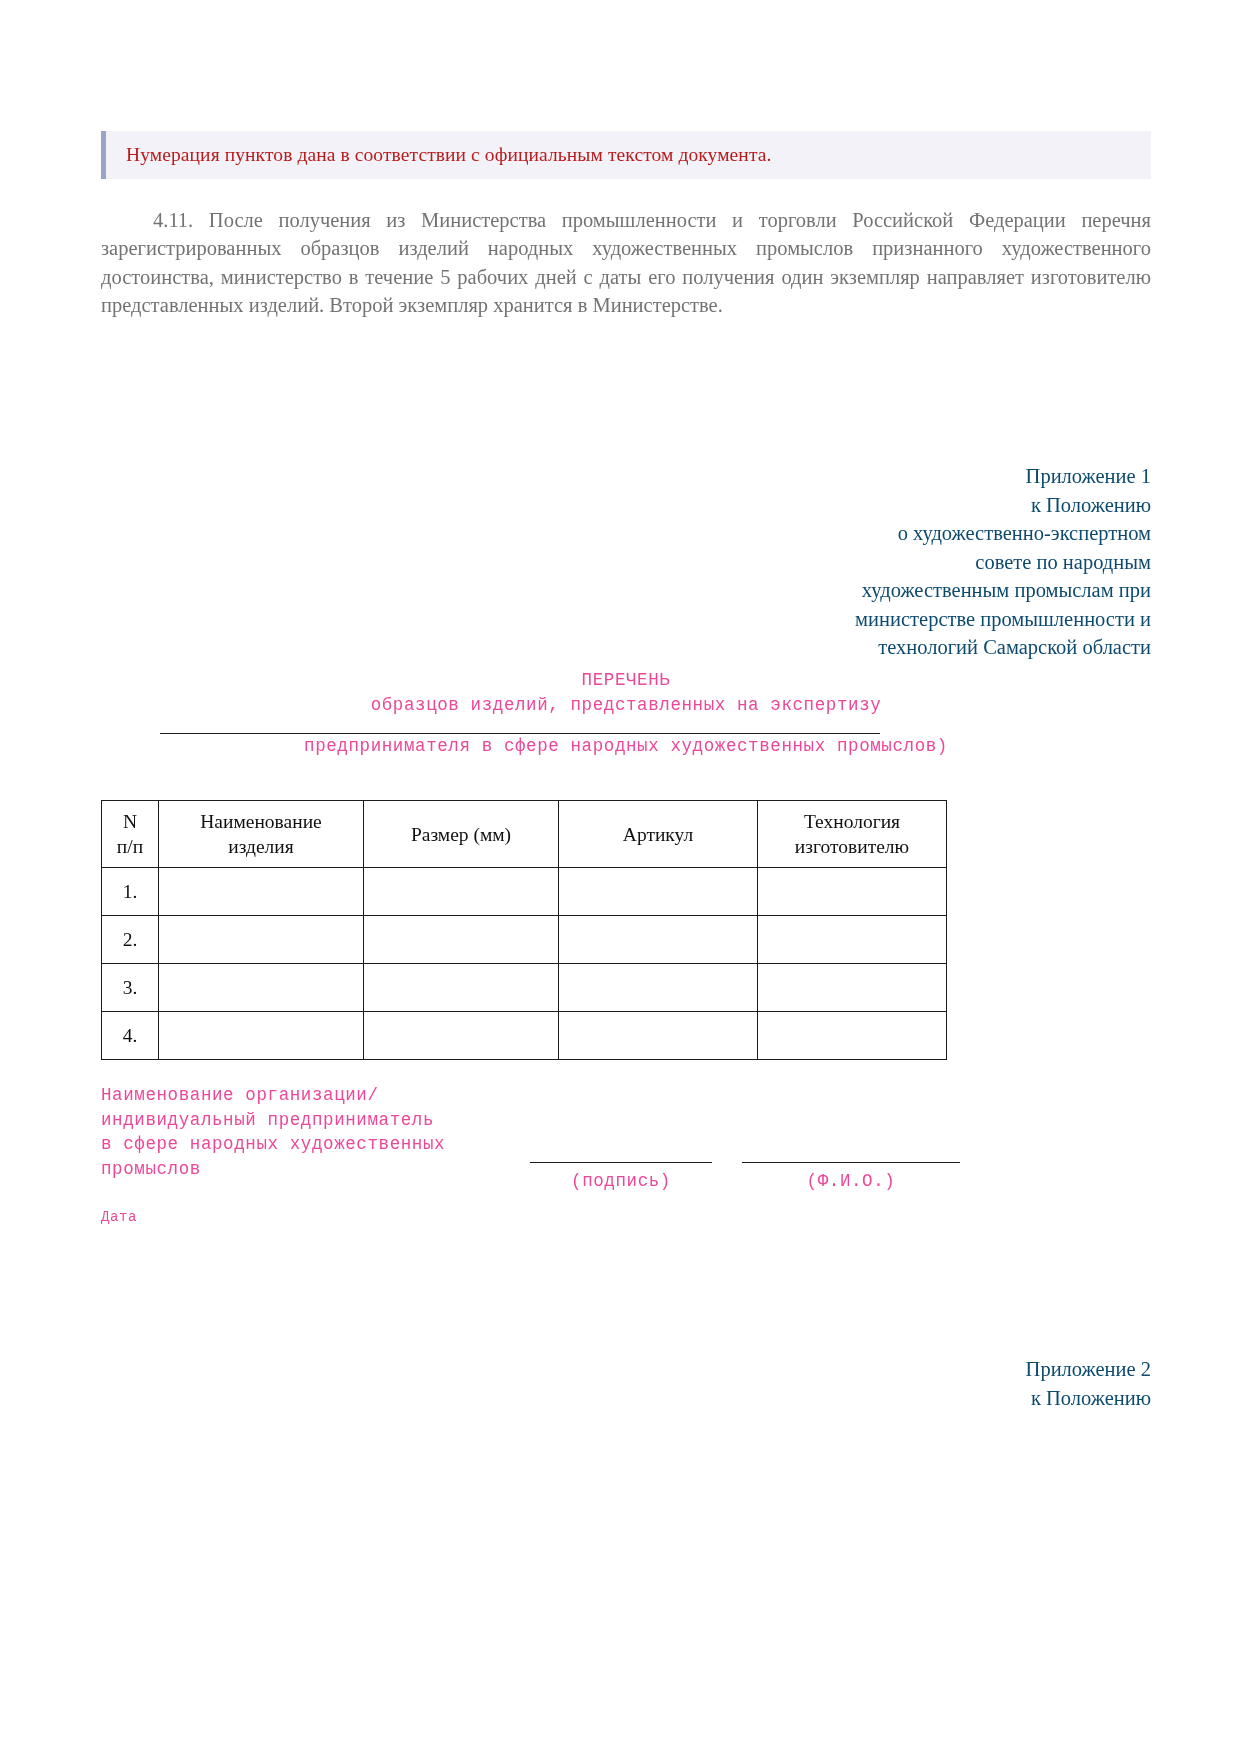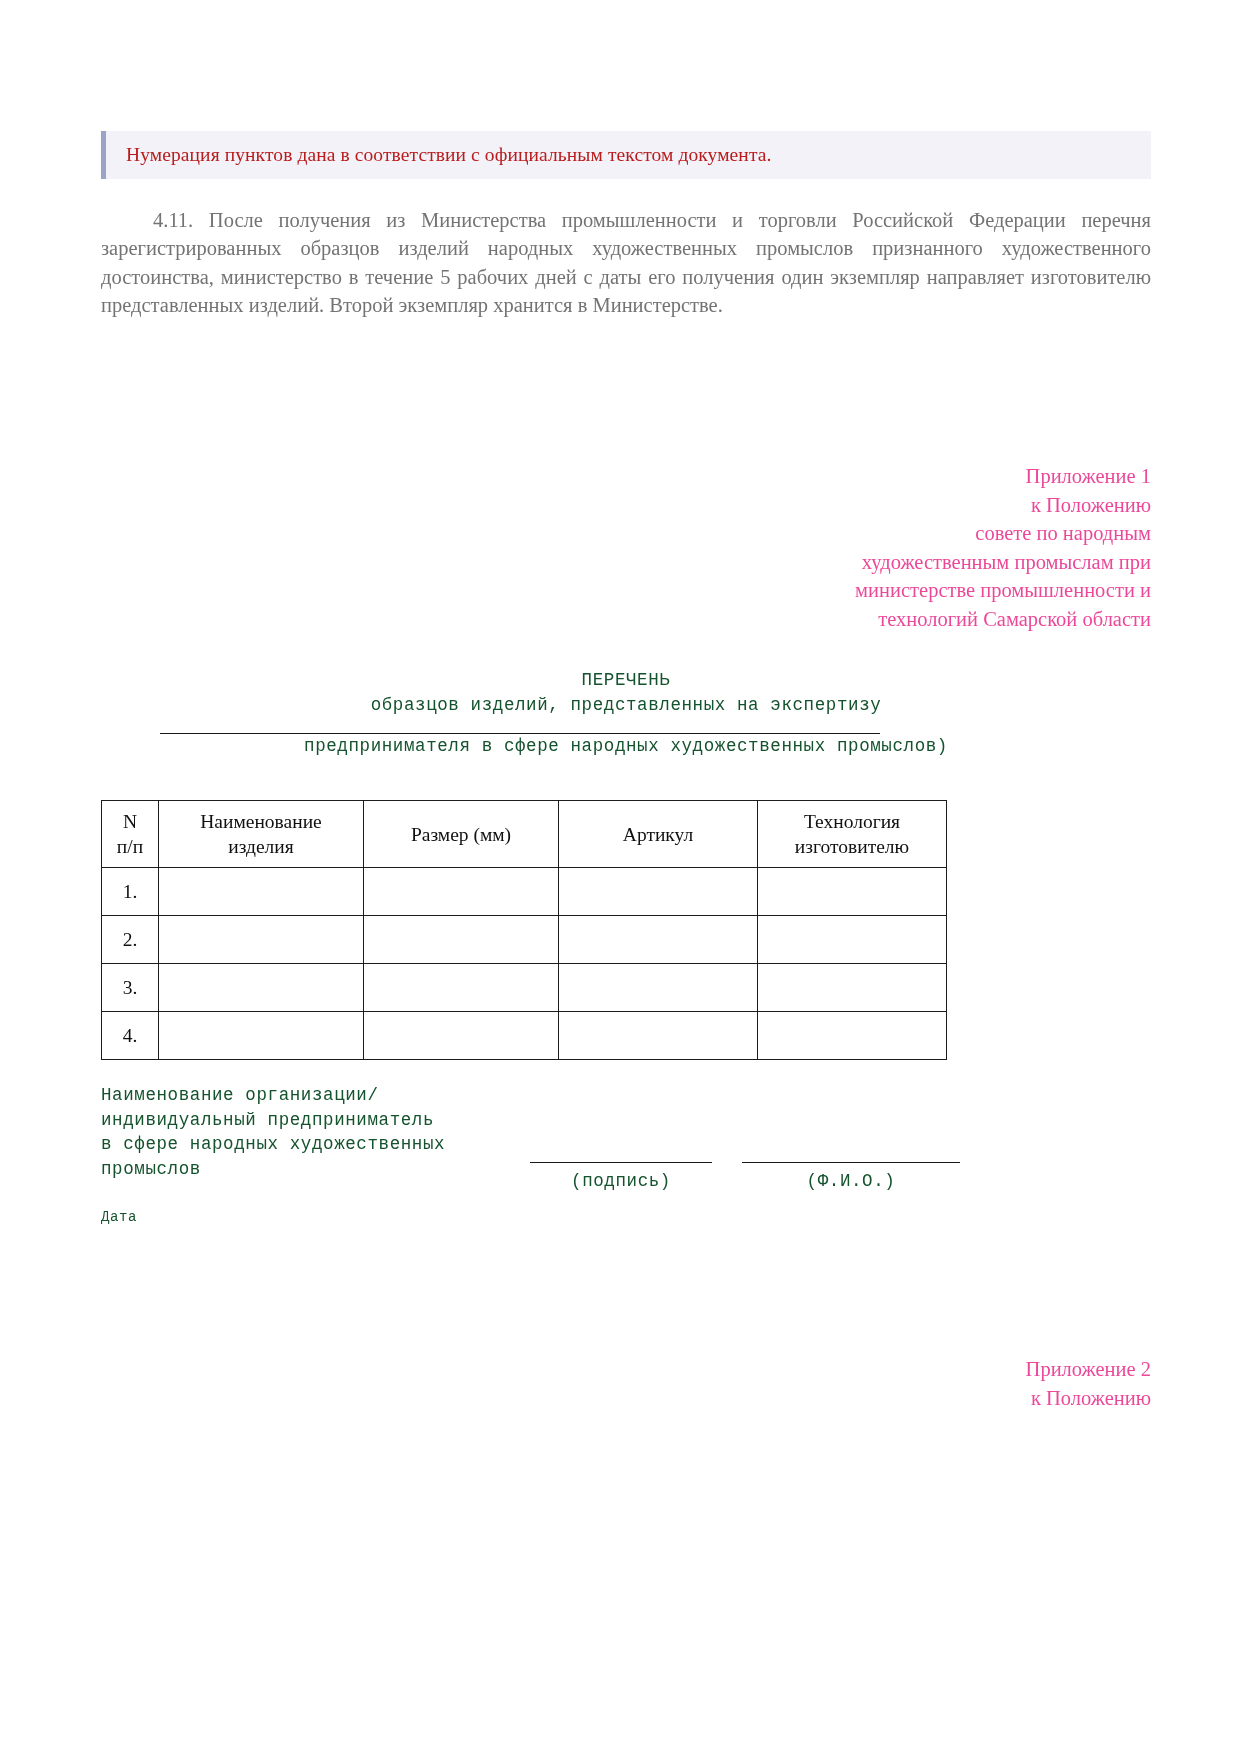--- a/index.html
+++ b/index.html
@@ -61,31 +61,31 @@
   }
 
   
   .appendix-block {
     position: absolute;
     width: 560px;
     right: 89px;
     text-align: right;
     font-size: 20.5px;
     line-height: 28.5px;
-    color: #ec4899;
+    color: #0c4a6e;
     font-family: "Liberation Serif", "DejaVu Serif", serif;
   }
   .appendix-1 { top: 462px; }
   .appendix-2 { top: 1355px; }
   .appendix-block .ln { display: block; white-space: nowrap; }
 
   
   .mono {
     font-family: "Liberation Mono", "DejaVu Sans Mono", monospace;
-    color: #14532d;
+    color: #ec4899;
   }
   .perechen-title {
     position: absolute;
     left: 101px;
     top: 668px;
     width: 1050px;
     text-align: center;
     font-size: 17.5px;
     line-height: 24.5px;
     letter-spacing: 0.6px;
@@ -206,20 +206,21 @@
 
   <div class="notice">
     <div class="notice-text">Нумерация пунктов дана в соответствии с официальным текстом документа.</div>
   </div>
 
   <div class="body-paragraph">4.11. После получения из Министерства промышленности и торговли Российской Федерации перечня зарегистрированных образцов изделий народных художественных промыслов признанного художественного достоинства, министерство в течение 5 рабочих дней с даты его получения один экземпляр направляет изготовителю представленных изделий. Второй экземпляр хранится в Министерстве.</div>
 
   <div class="appendix-block appendix-1">
     <span class="ln">Приложение 1</span>
     <span class="ln">к Положению</span>
+    <span class="ln">о художественно-экспертном</span>
     <span class="ln">совете по народным</span>
     <span class="ln">художественным промыслам при</span>
     <span class="ln">министерстве промышленности и</span>
     <span class="ln">технологий Самарской области</span>
   </div>
 
   <div class="perechen-title mono">
     <span class="ln">ПЕРЕЧЕНЬ</span>
     <span class="ln">образцов изделий, представленных на экспертизу</span>
   </div>

